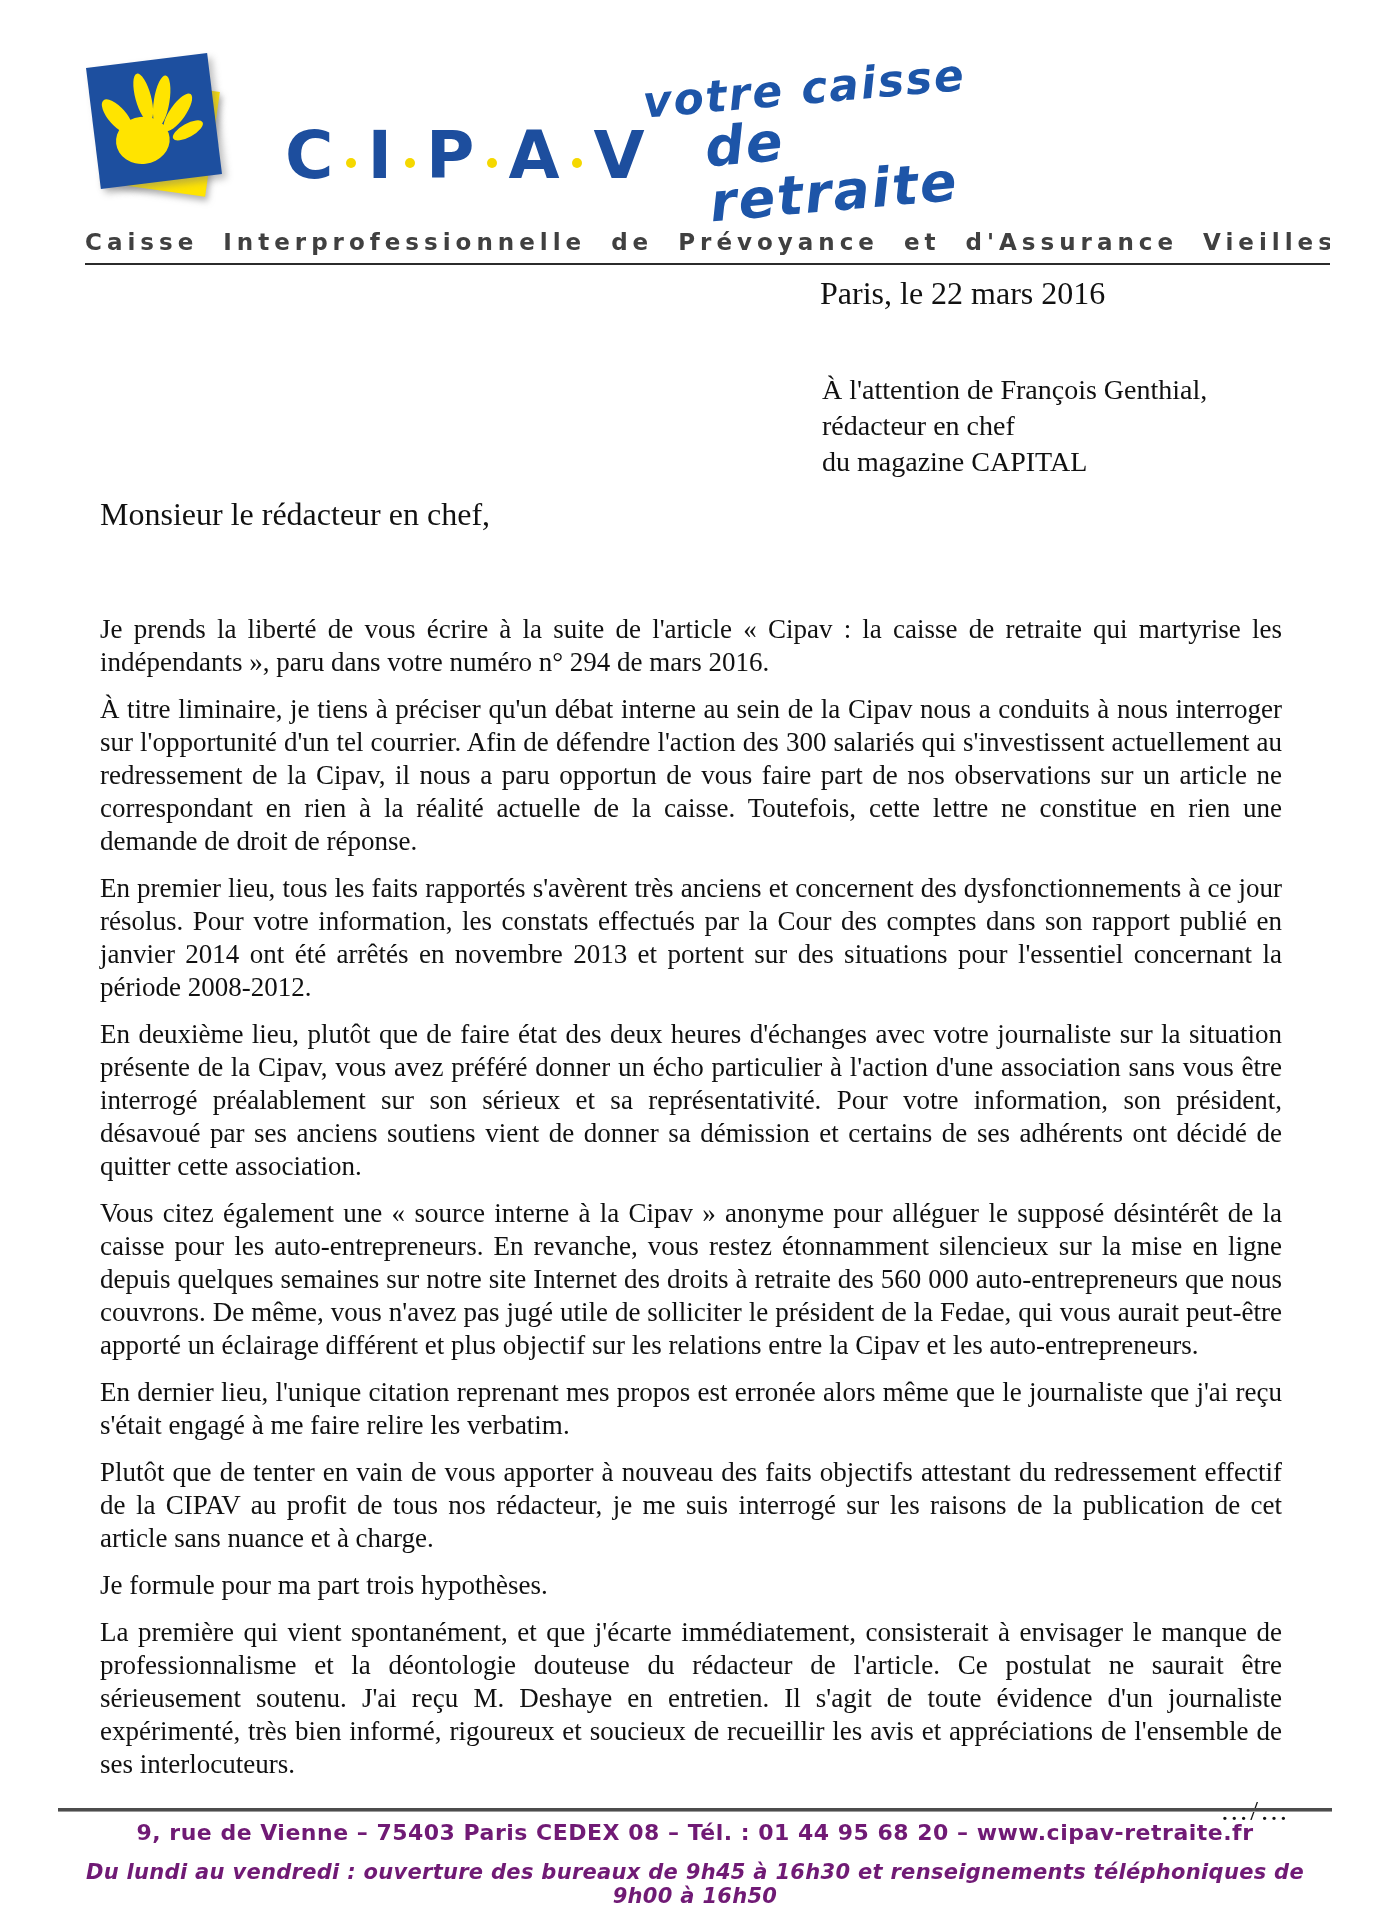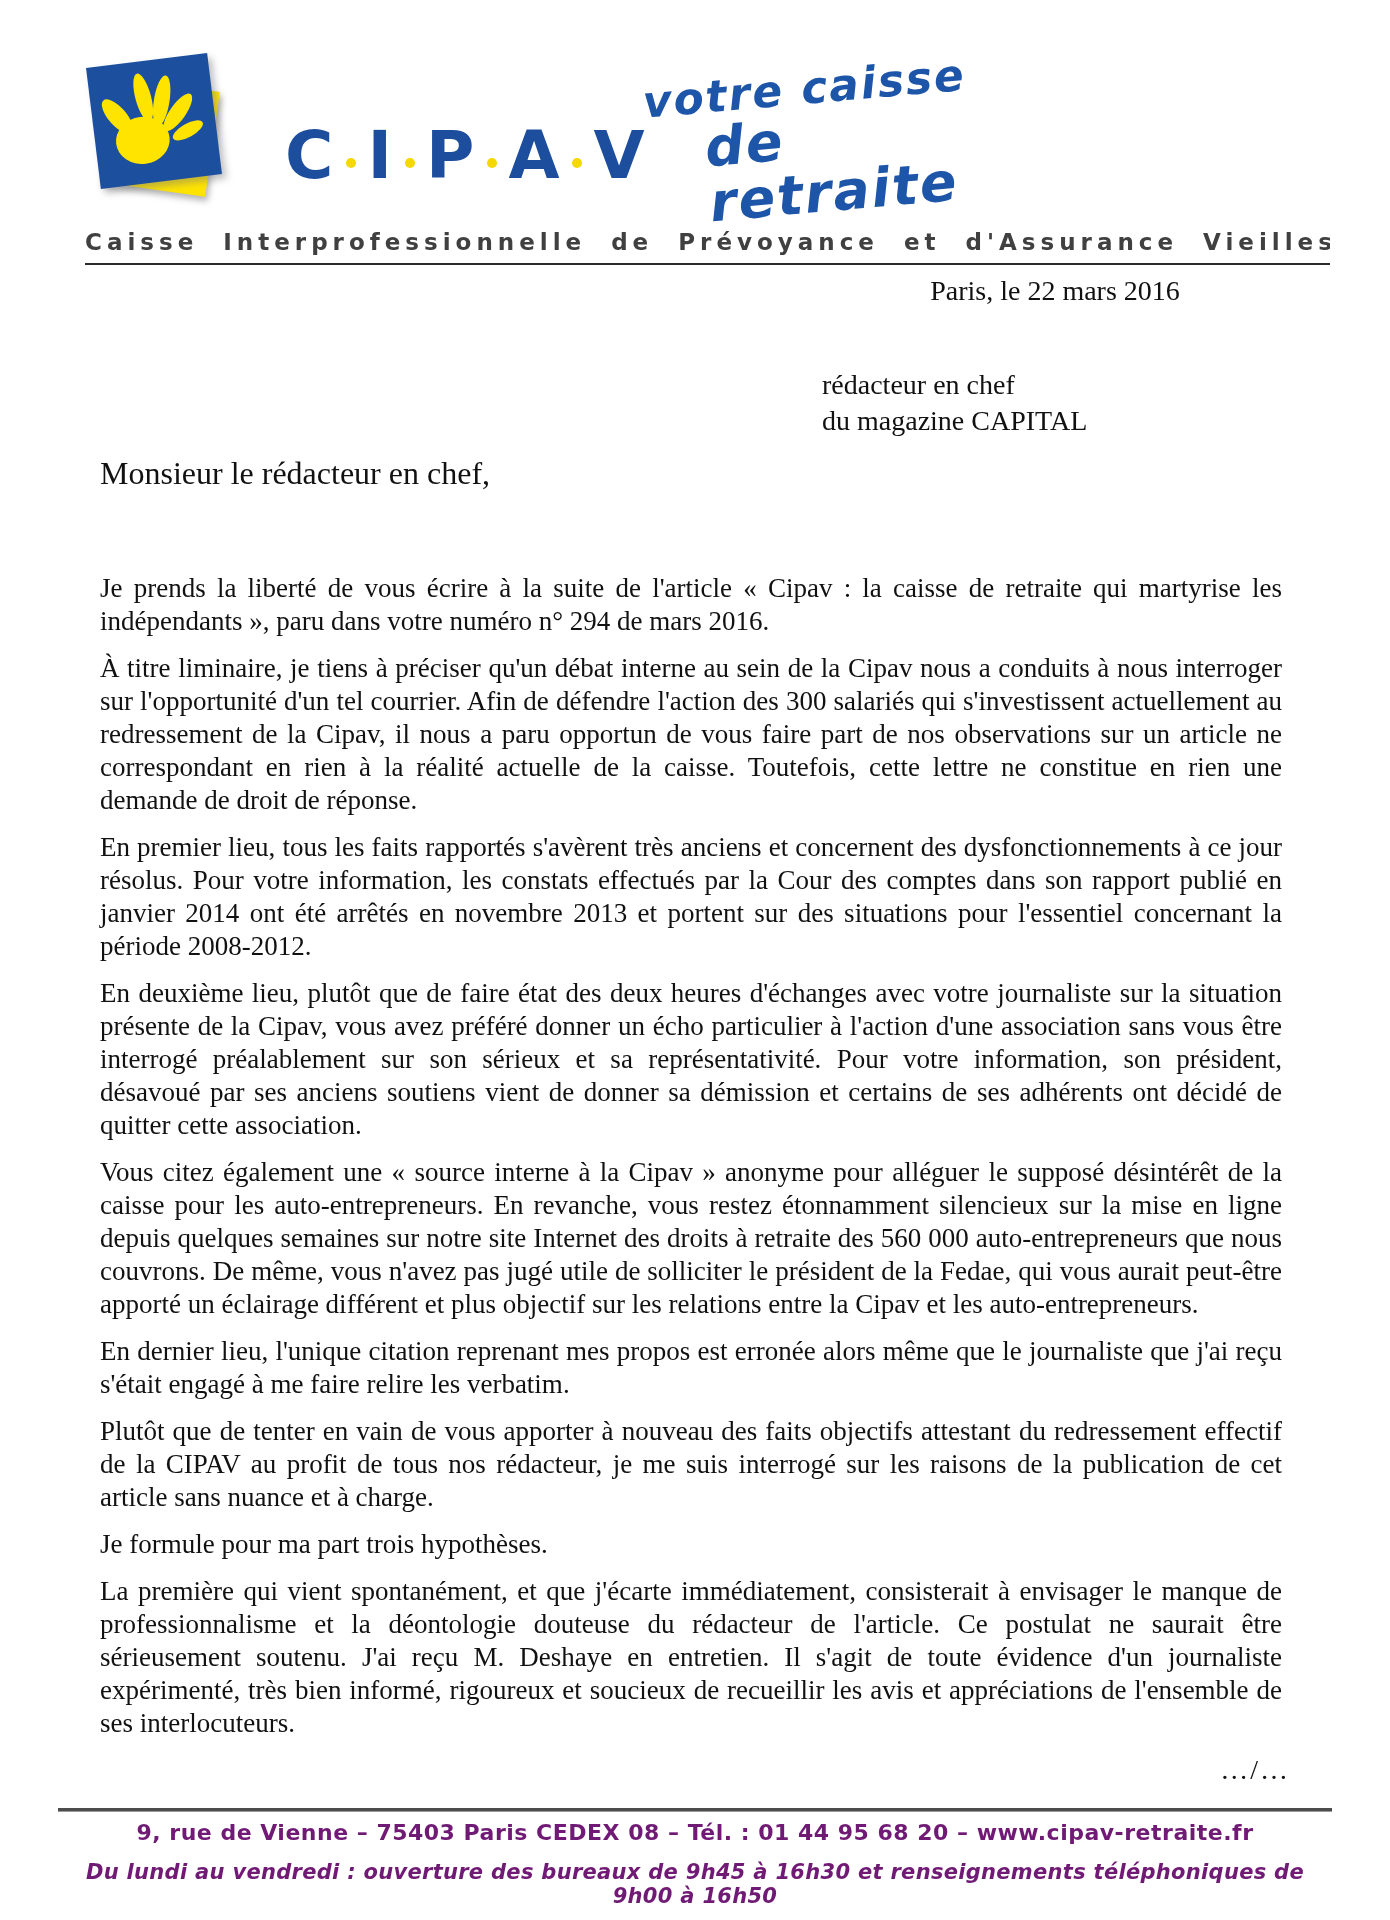--- a/index.html
+++ b/index.html
@@ -47,21 +47,21 @@
 
   .subtitle {
     margin-top:10px; white-space:nowrap; overflow:hidden;
     font-family:"DejaVu Sans", sans-serif; font-size:23px; color:#404040;
     letter-spacing:5px; word-spacing:12px;font-weight:bold;
   }
   .header-rule { margin-top:8px; border-top:2px solid #2b2b2b; }
 
   
   .content { margin:0 100px; }
-  .dateline { margin-top:10px; padding-left:720px; font-size:28px;text-align:center; }
+  .dateline { margin-top:10px; padding-left:720px; font-size:32px; }
   .recipient { margin-top:60px; padding-left:722px; font-size:28px; line-height:36px; }
   .salutation { margin-top:16px; font-size:32px; }
 
   
   .body-text { margin-top:80px; font-size:27px; line-height:33px; }
   .body-text p { margin:0 8px 14px 0; text-align:justify; }
   .continuation { margin-top:8px; text-align:right; font-size:28px; letter-spacing:2px; }
 
   
   .footer {
@@ -117,20 +117,21 @@
 
     <div class="subtitle">Caisse Interprofessionnelle de Prévoyance et d'Assurance Vieillesse</div>
     <div class="header-rule"></div>
   </header>
 
   <div class="content">
 
     <div class="dateline">Paris, le 22 mars 2016</div>
 
     <div class="recipient">
+      <div>À l'attention de François Genthial,</div>
       <div>rédacteur en chef</div>
       <div>du magazine CAPITAL</div>
     </div>
 
     <div class="salutation">Monsieur le rédacteur en chef,</div>
 
     <main class="body-text">
       <p>Je prends la liberté de vous écrire à la suite de l'article « Cipav : la caisse de retraite qui martyrise les indépendants », paru dans votre numéro n° 294 de mars 2016.</p>
       <p>À titre liminaire, je tiens à préciser qu'un débat interne au sein de la Cipav nous a conduits à nous interroger sur l'opportunité d'un tel courrier. Afin de défendre l'action des 300 salariés qui s'investissent actuellement au redressement de la Cipav, il nous a paru opportun de vous faire part de nos observations sur un article ne correspondant en rien à la réalité actuelle de la caisse. Toutefois, cette lettre ne constitue en rien une demande de droit de réponse.</p>
       <p>En premier lieu, tous les faits rapportés s'avèrent très anciens et concernent des dysfonctionnements à ce jour résolus. Pour votre information, les constats effectués par la Cour des comptes dans son rapport publié en janvier 2014 ont été arrêtés en novembre 2013 et portent sur des situations pour l'essentiel concernant la période 2008-2012.</p>

